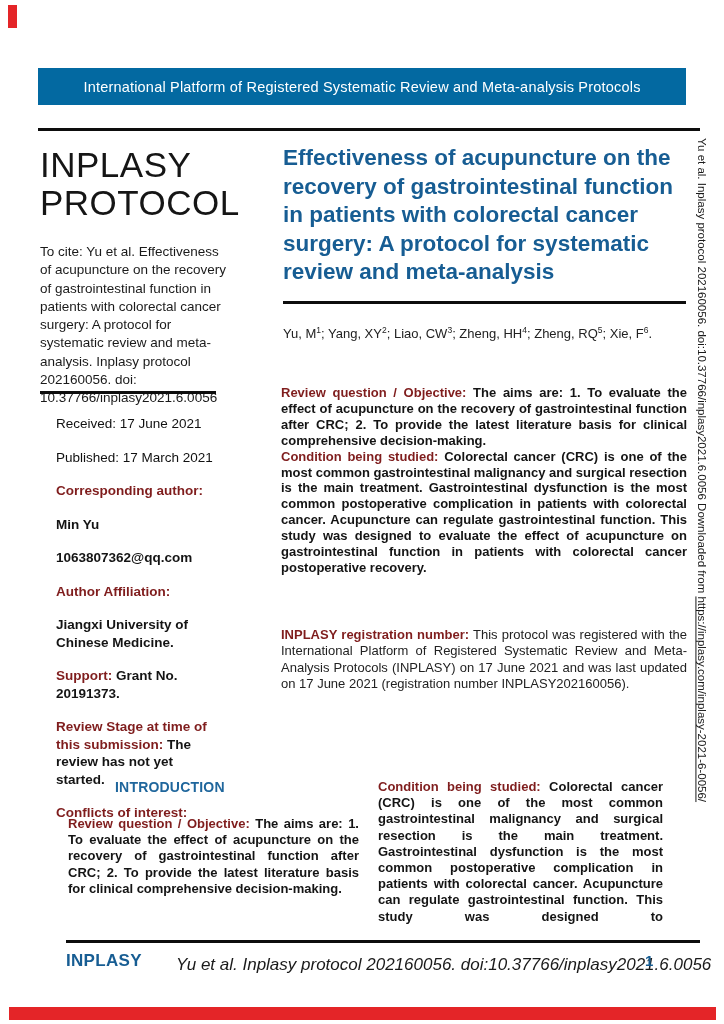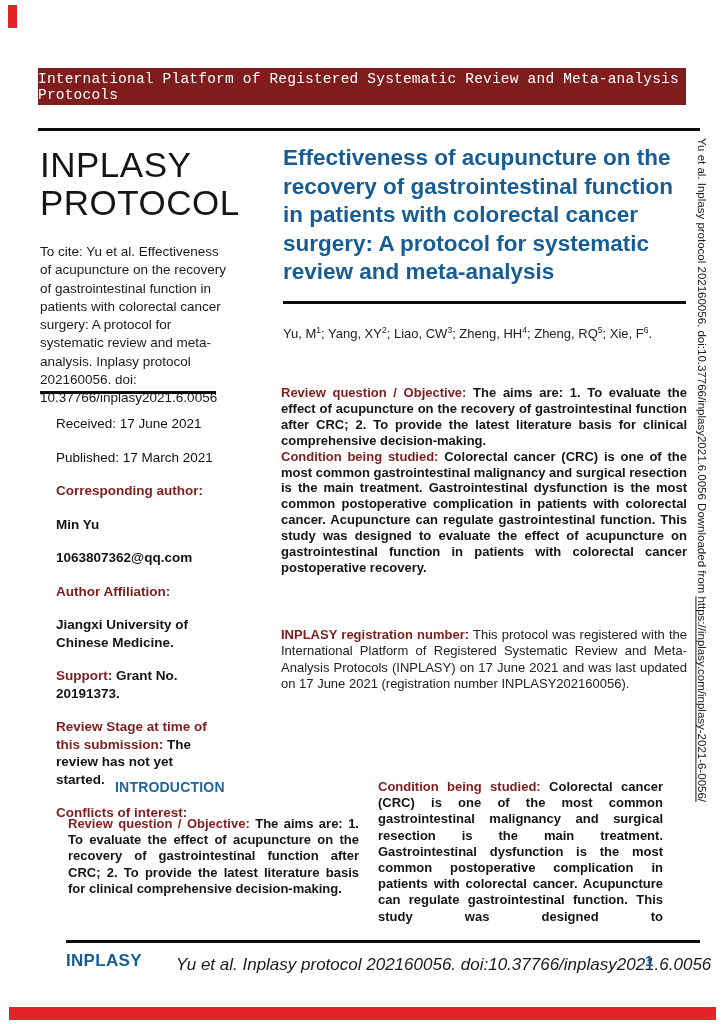--- a/index.html
+++ b/index.html
@@ -5,22 +5,22 @@
   html,body{margin:0;padding:0;background:#ffffff;}
   body{width:724px;height:1024px;overflow:hidden;position:relative;
        font-family:"Liberation Sans","DejaVu Sans",sans-serif;color:#111;}
   #page{position:absolute;inset:0;background:#fff;}
 
   
   .red-tick{position:absolute;left:8px;top:5px;width:9px;height:23px;background:#E42528;}
   .red-bar{position:absolute;left:9px;top:1007px;width:707px;height:13px;background:#E42528;}
 
   
-  .banner{position:absolute;left:38px;top:68px;width:648px;height:37px;background:#7f1d1d;
-          display:flex;align-items:center;justify-content:flex-end;font-family:Liberation Mono, monospace;}
+  .banner{position:absolute;left:38px;top:68px;width:648px;height:37px;background:#0369a1;
+          display:flex;align-items:center;justify-content:center;}
   .banner span{color:#fff;font-size:14.5px;letter-spacing:.2px;}
 
   .rule{position:absolute;background:#0d0d0d;height:3px;}
   .rule-top{left:38px;top:128px;width:662px;}
   .rule-left{left:40px;top:391px;width:176px;}
   .rule-title{left:283px;top:301px;width:403px;}
   .rule-footer{left:66px;top:940px;width:634px;}
 
   
   .masthead{position:absolute;left:40px;top:146px;font-size:35px;line-height:38px;

